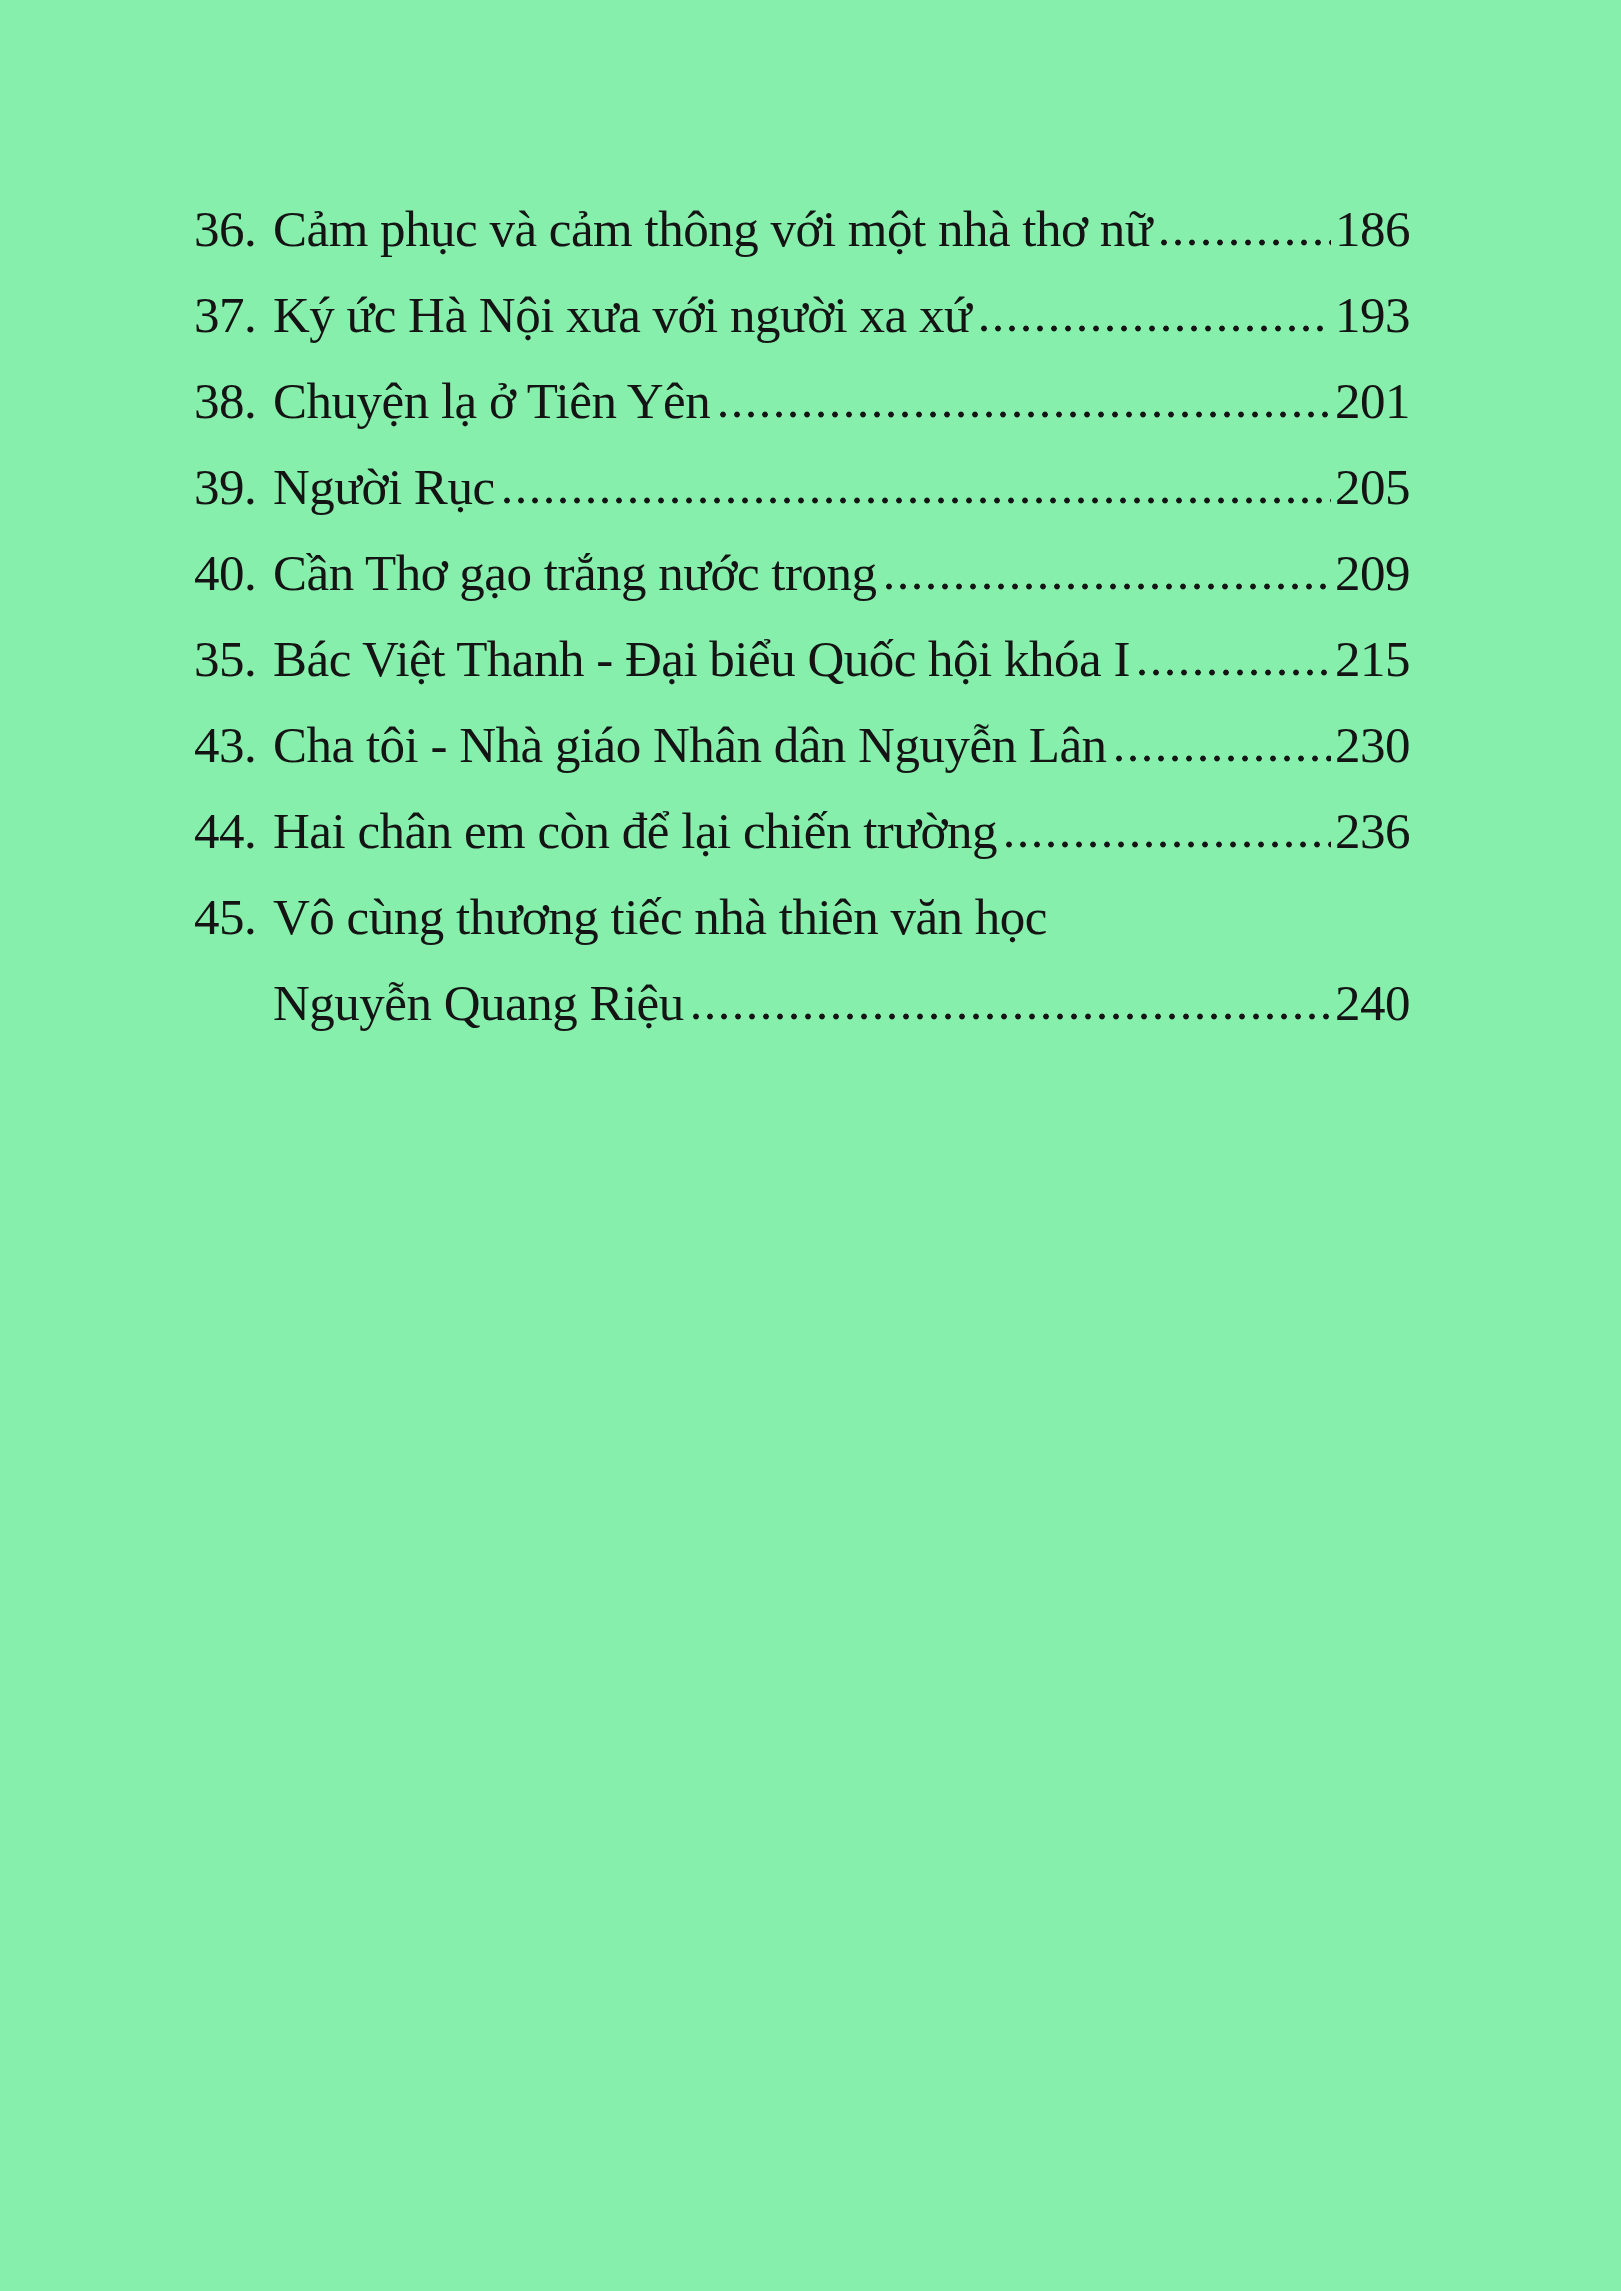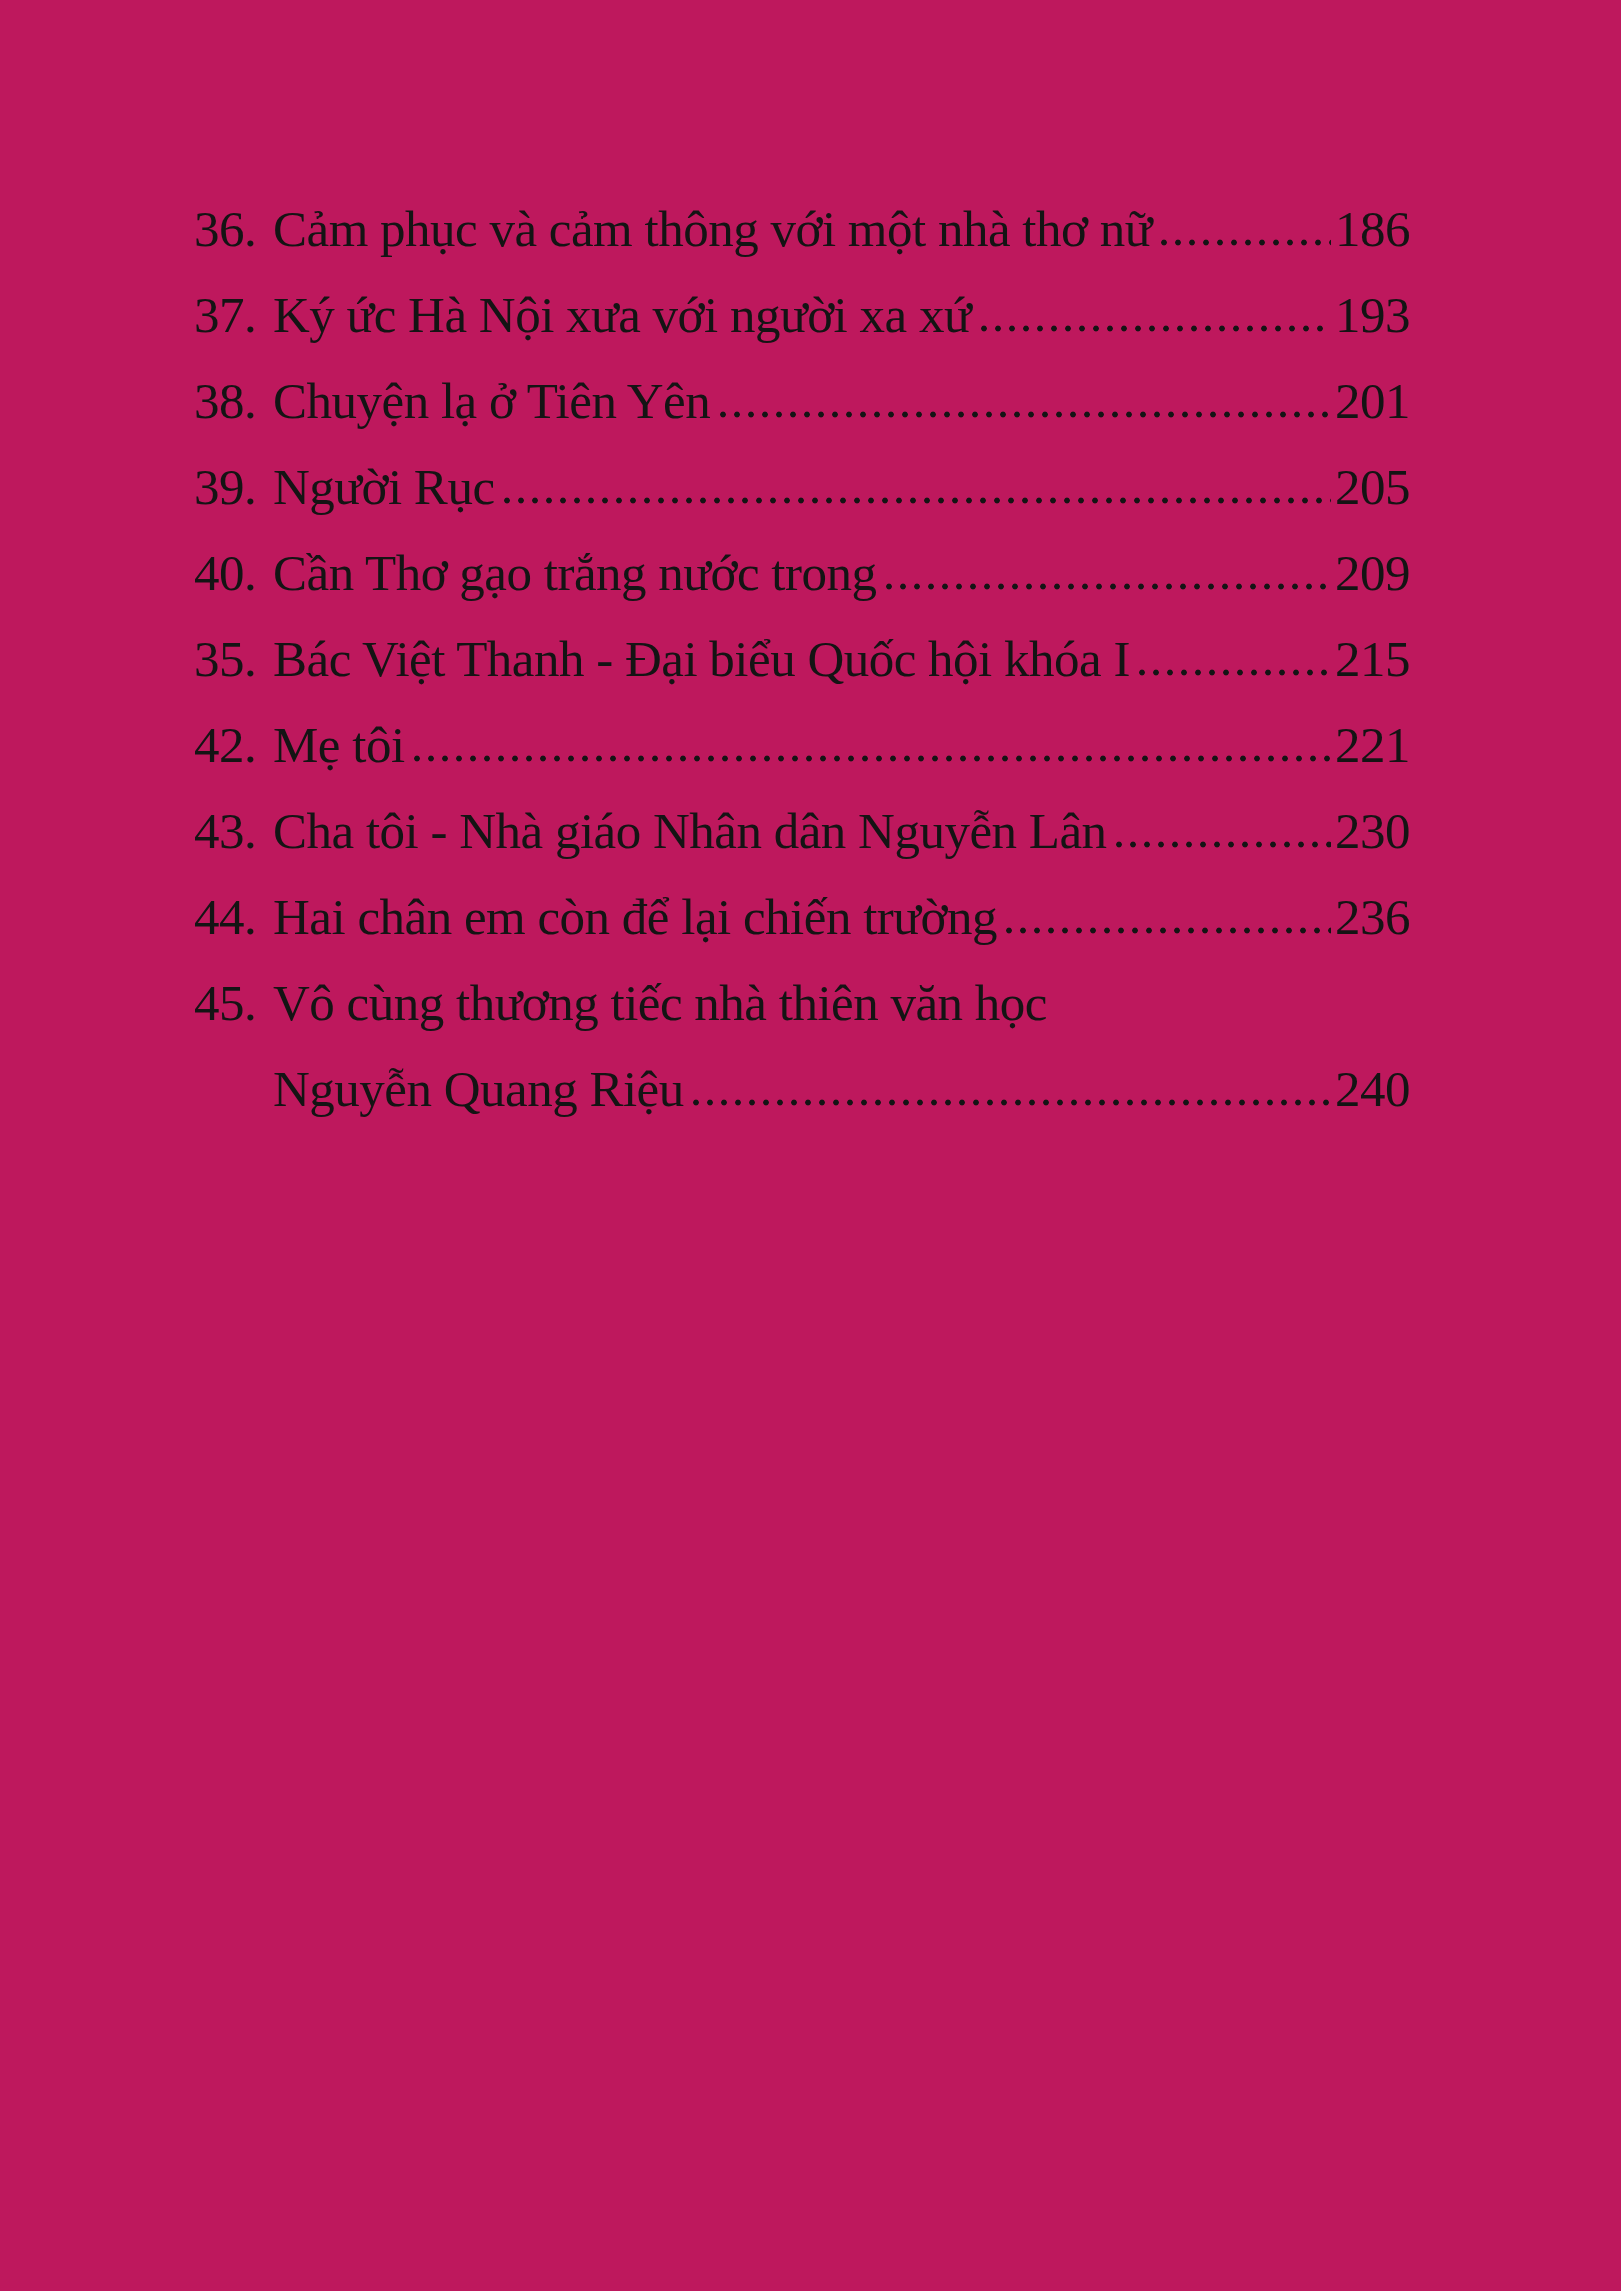--- a/index.html
+++ b/index.html
@@ -11,21 +11,21 @@
     height: 2291px;
     background: #ffffff;
     font-family: "Liberation Serif", "DejaVu Serif", serif;
     color: #141414;
     overflow: hidden;
   }
   .page {
     position: relative;
     width: 1621px;
     height: 2291px;
-    background: #be185d;
+    background: #86efac;
   }
   .toc-list {
     position: absolute;
     left: 194px;
     top: 186px;
     width: 1216px;
   }
   .row {
     display: flex;
     align-items: baseline;
@@ -98,26 +98,20 @@
     <span class="page-num">209</span>
   </div>
 
   <div class="row">
     <span class="num">35.</span>
     <span class="title">Bác Việt Thanh - Đại biểu Quốc hội khóa I</span>
     <span class="leader"></span>
     <span class="page-num">215</span>
   </div>
 
-  <div class="row">
-    <span class="num">42.</span>
-    <span class="title">Mẹ tôi</span>
-    <span class="leader"></span>
-    <span class="page-num">221</span>
-  </div>
 
   <div class="row">
     <span class="num">43.</span>
     <span class="title">Cha tôi - Nhà giáo Nhân dân Nguyễn Lân</span>
     <span class="leader"></span>
     <span class="page-num">230</span>
   </div>
 
   <div class="row">
     <span class="num">44.</span>

